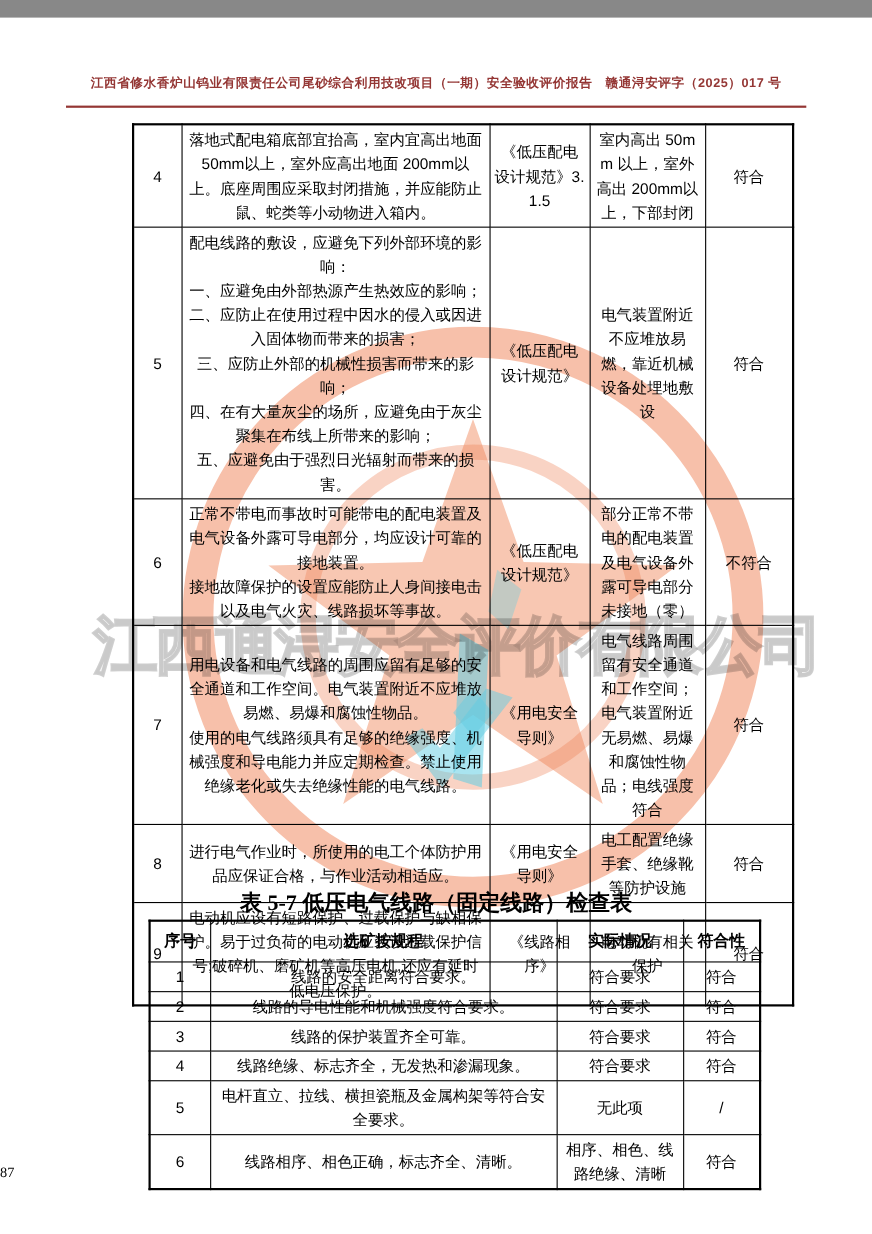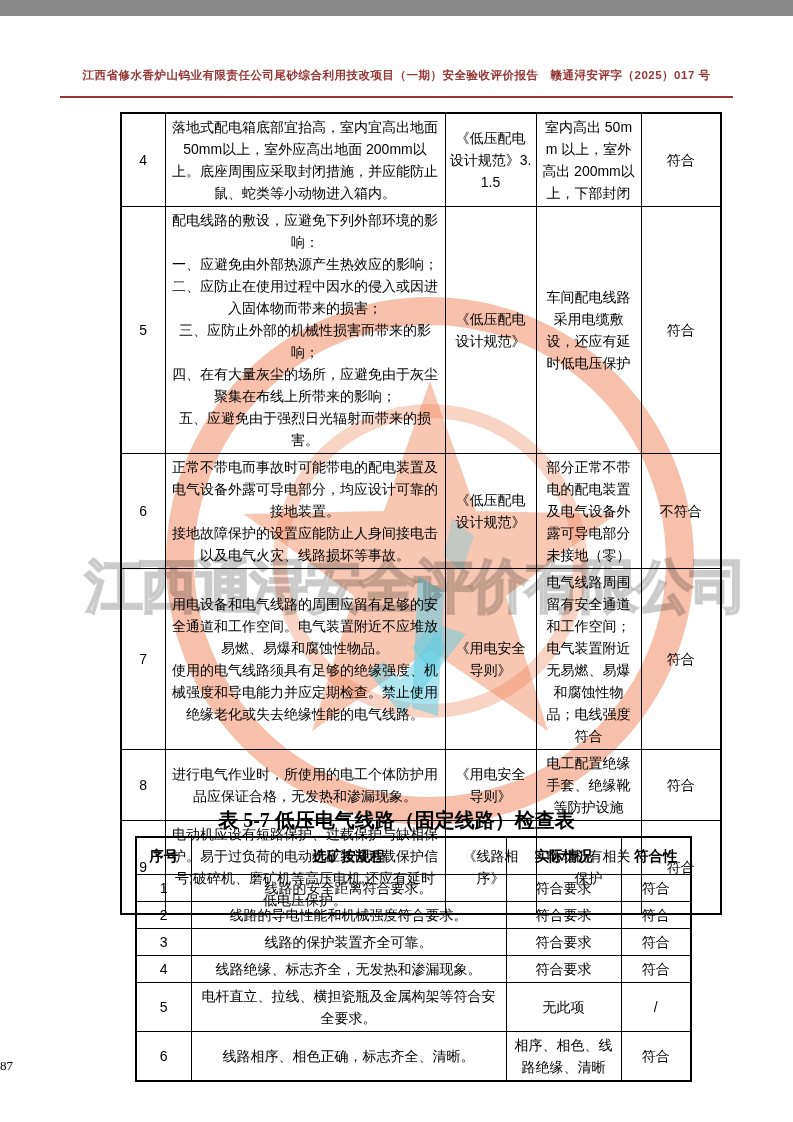--- a/index.html
+++ b/index.html
@@ -84,21 +84,21 @@
         </tr>
         <tr style="height:210px">
           <td class="c-center">5</td>
           <td class="c-left pre">配电线路的敷设，应避免下列外部环境的影响：
 一、应避免由外部热源产生热效应的影响；
 二、应防止在使用过程中因水的侵入或因进入固体物而带来的损害；
 三、应防止外部的机械性损害而带来的影响；
 四、在有大量灰尘的场所，应避免由于灰尘聚集在布线上所带来的影响；
 五、应避免由于强烈日光辐射而带来的损害。</td>
           <td class="c-center">《低压配电设计规范》</td>
-          <td class="c-left pre">车间配电线路采用电缆敷设，还应有延时低电压保护</td>
+          <td class="c-left pre">电气装置附近不应堆放易燃，靠近机械设备处埋地敷设</td>
           <td class="c-center">符合</td>
         </tr>
         <tr style="height:105px">
           <td class="c-center">6</td>
           <td class="c-left pre">正常不带电而事故时可能带电的配电装置及电气设备外露可导电部分，均应设计可靠的接地装置。
 接地故障保护的设置应能防止人身间接电击以及电气火灾、线路损坏等事故。</td>
           <td class="c-center">《低压配电设计规范》</td>
           <td class="c-center pre">部分正常不带电的配电装置及电气设备外露可导电部分未接地（零）</td>
           <td class="c-center">不符合</td>
         </tr>
@@ -106,21 +106,21 @@
           <td class="c-center">7</td>
           <td class="c-left pre">用电设备和电气线路的周围应留有足够的安全通道和工作空间。电气装置附近不应堆放易燃、易爆和腐蚀性物品。
 使用的电气线路须具有足够的绝缘强度、机械强度和导电能力并应定期检查。禁止使用绝缘老化或失去绝缘性能的电气线路。</td>
           <td class="c-center">《用电安全导则》</td>
           <td class="c-left pre">电气线路周围留有安全通道和工作空间；
 电气装置附近无易燃、易爆和腐蚀性物品；电线强度符合</td>
           <td class="c-center">符合</td>
         </tr>
         <tr style="height:62px">
           <td class="c-center">8</td>
-          <td class="c-left pre">进行电气作业时，所使用的电工个体防护用品应保证合格，无发热和渗漏现象。</td>
+          <td class="c-left pre">进行电气作业时，所使用的电工个体防护用品应保证合格，与作业活动相适应。</td>
           <td class="c-center">《用电安全导则》</td>
           <td class="c-left pre">电工配置绝缘手套、绝缘靴等防护设施</td>
           <td class="c-center">符合</td>
         </tr>
         <tr style="height:87px">
           <td class="c-center">9</td>
           <td class="c-left pre">电动机应设有短路保护、过载保护与缺相保护。易于过负荷的电动机应装设过载保护信号;破碎机、磨矿机等高压电机,还应有延时低电压保护。</td>
           <td class="c-center">《线路相序》</td>
           <td class="c-left pre">电动机有相关保护</td>
           <td class="c-center">符合</td>

